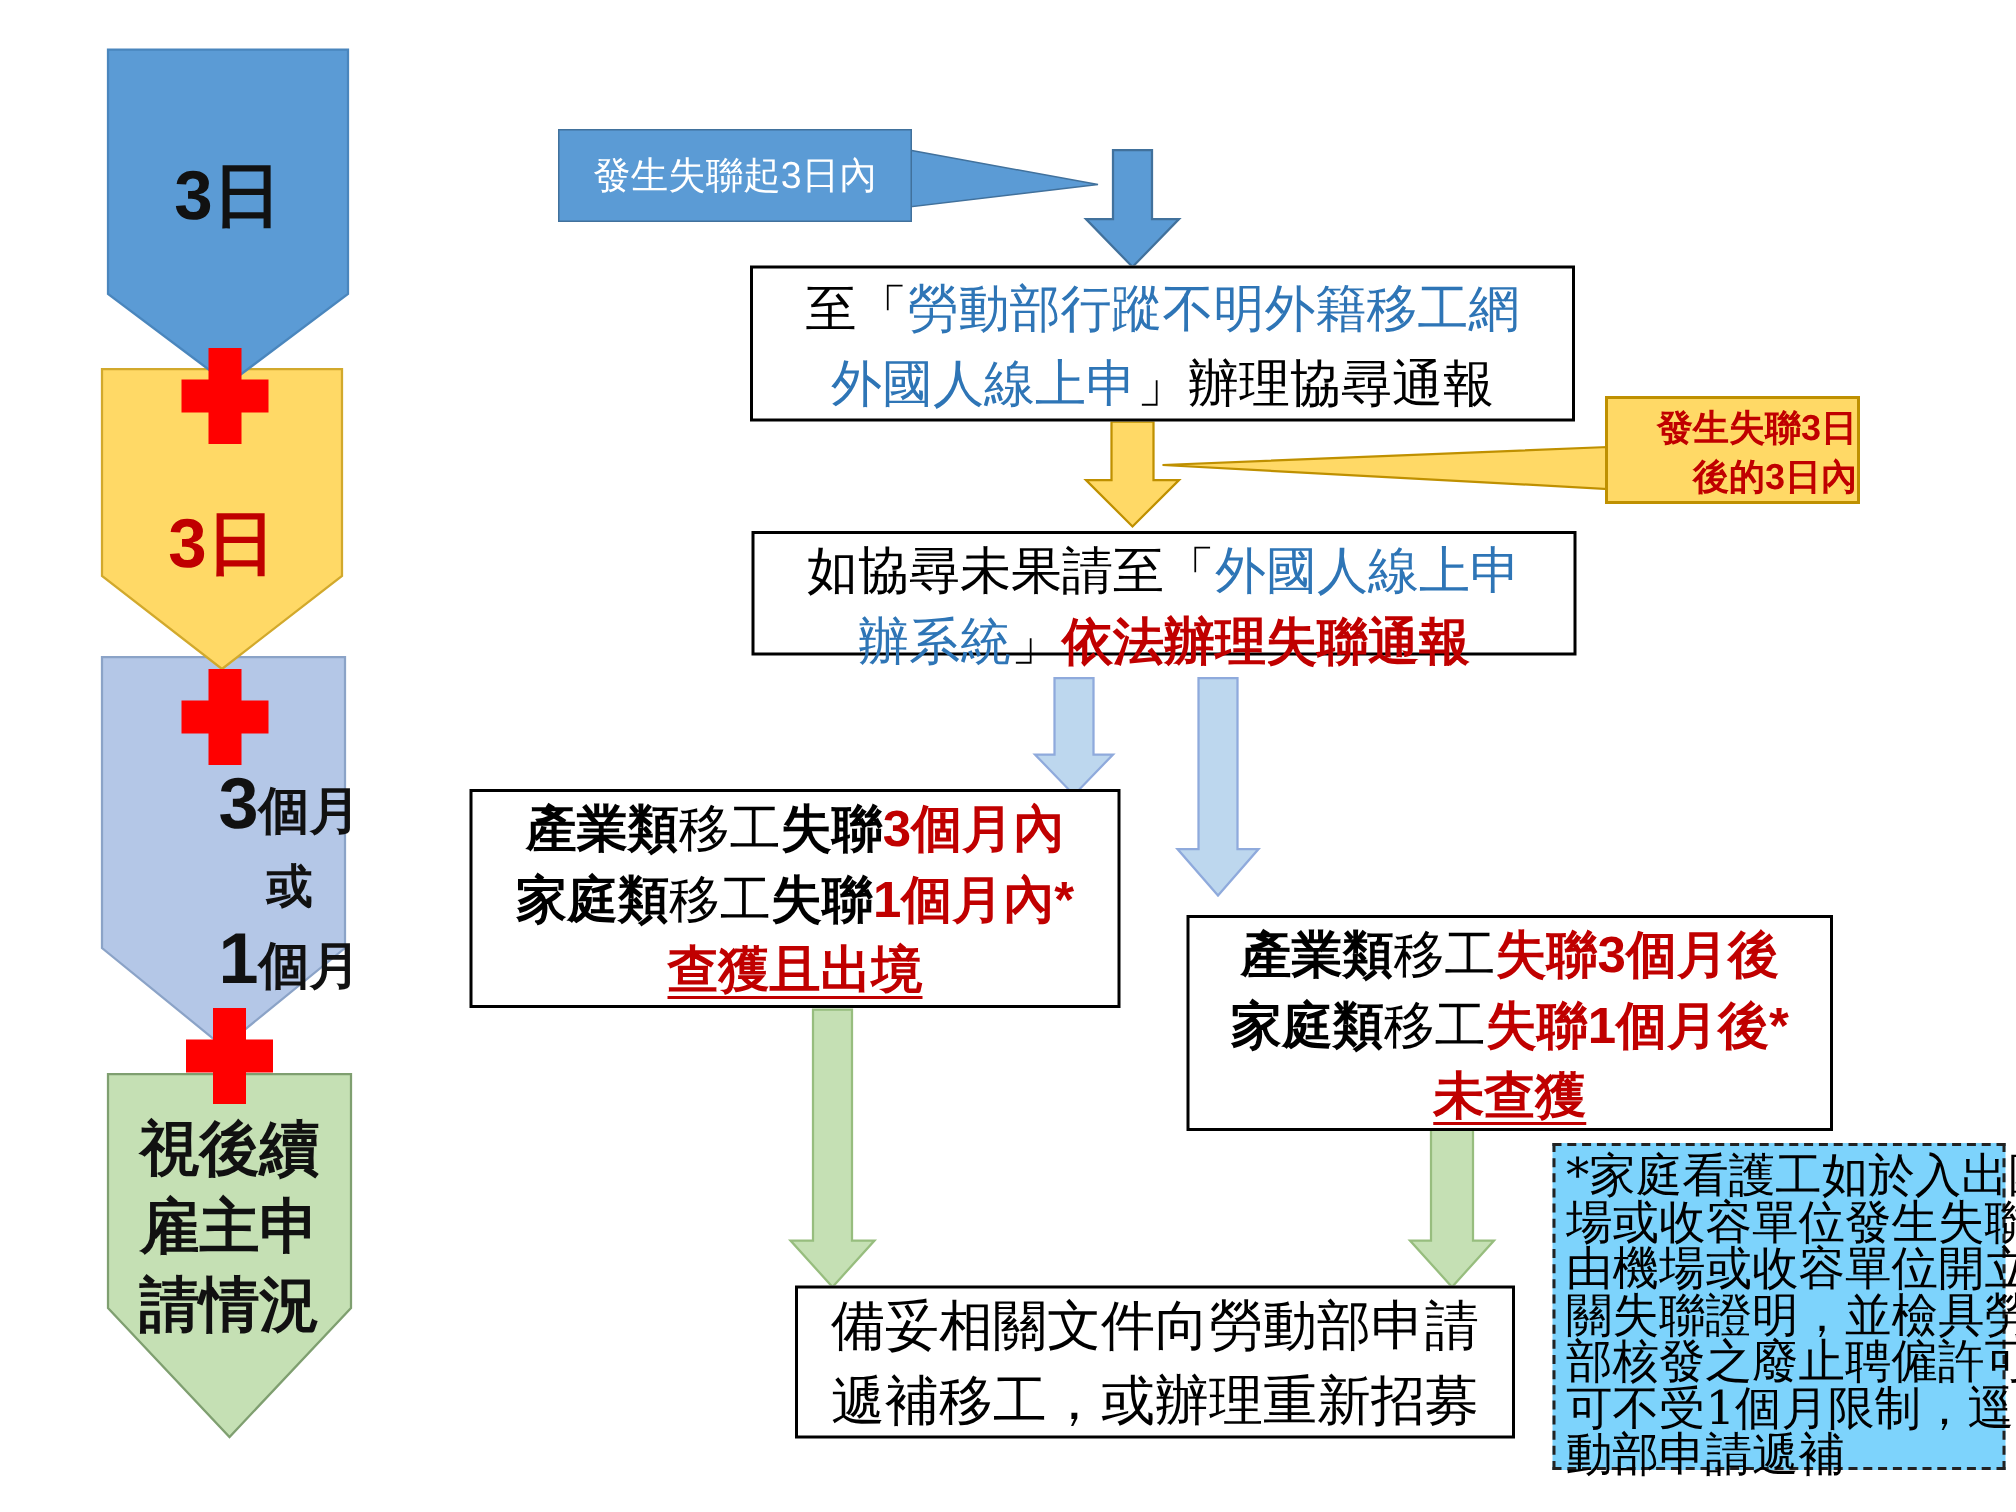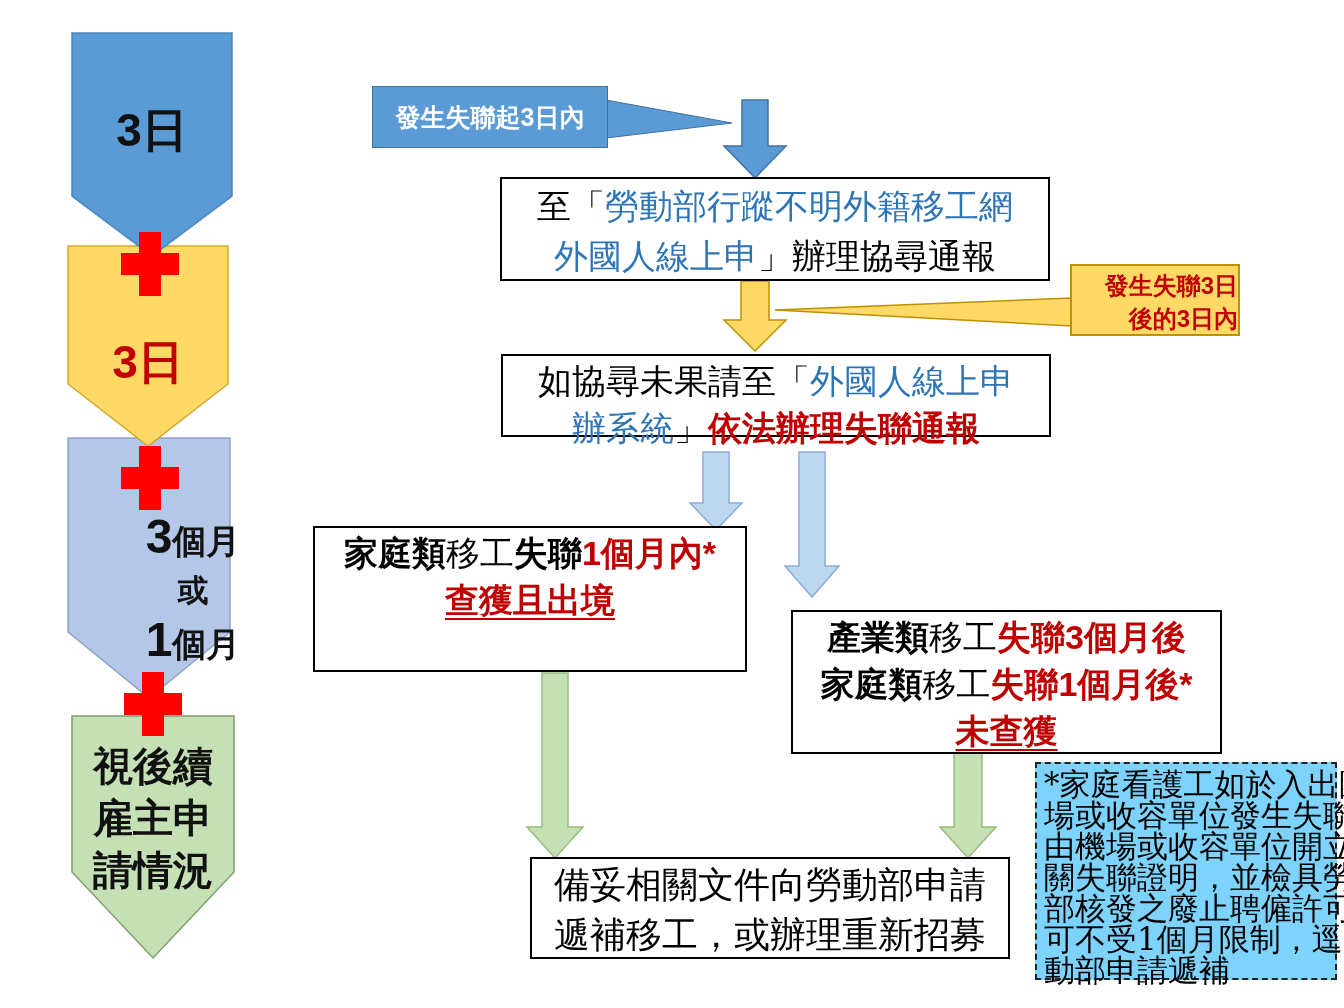--- a/index.html
+++ b/index.html
@@ -29,21 +29,21 @@
   .box-footnote{left:1035px;top:762px;width:302px;height:218px;border:2px dashed #222;background:#7dd3fc;
              font-family:"DejaVu Serif","Liberation Serif",serif;font-size:31px;line-height:31px;
              text-align:left;padding:5px 0 0 7px;white-space:pre;overflow:visible;}
   .line{display:block;}
   .lnk{color:#2E75B6;text-decoration-thickness:2px;text-underline-offset:5px;}
   .redb{color:#C00000;font-weight:700;}
   .thin{font-weight:400;}
   .resline{color:#C00000;font-weight:700;text-decoration:underline;text-decoration-thickness:2px;text-underline-offset:6px;}
   
   .callout-blue{left:372px;top:86px;width:236px;height:62px;background:#5B9BD5;border:1px solid #41719C;
-        color:#fff;font-size:25px;font-weight:700;text-align:center;line-height:60px;}
+        color:#fff;font-size:25px;font-weight:400;text-align:center;line-height:60px;}
   .callout-yellow{left:1070px;top:264px;width:170px;height:72px;background:#FFD966;border:2px solid #BF9000;
         color:#C00000;font-size:24px;font-weight:700;text-align:right;line-height:33px;padding-top:3px;}
 </style>
 </head>
 <body>
 
 <div class="stage">
 
   <svg width="1344" height="1008" viewBox="0 0 1344 1008">
 
@@ -98,20 +98,21 @@
     <span class="line">發生失聯3日</span>
     <span class="line">後的3日內</span>
   </div>
 
   <div class="fbox box-legal abs">
     <span class="line"><span>如協尋未果請至「</span><span class="lnk">外國人線上申</span></span>
     <span class="line"><span class="lnk">辦系統</span><span>」</span><span class="redb">依法辦理失聯通報</span></span>
   </div>
 
   <div class="fbox box-branch box-bleft abs">
+    <span class="line"><span>產業類</span><span class="thin">移工</span><span>失聯</span><span class="redb">3個月內</span></span>
     <span class="line"><span>家庭類</span><span class="thin">移工</span><span>失聯</span><span class="redb">1個月內*</span></span>
     <span class="line resline">查獲且出境</span>
   </div>
 
   <div class="fbox box-branch box-bright abs">
     <span class="line"><span>產業類</span><span class="thin">移工</span><span class="redb">失聯3個月後</span></span>
     <span class="line"><span>家庭類</span><span class="thin">移工</span><span class="redb">失聯1個月後*</span></span>
     <span class="line resline">未查獲</span>
   </div>
 

